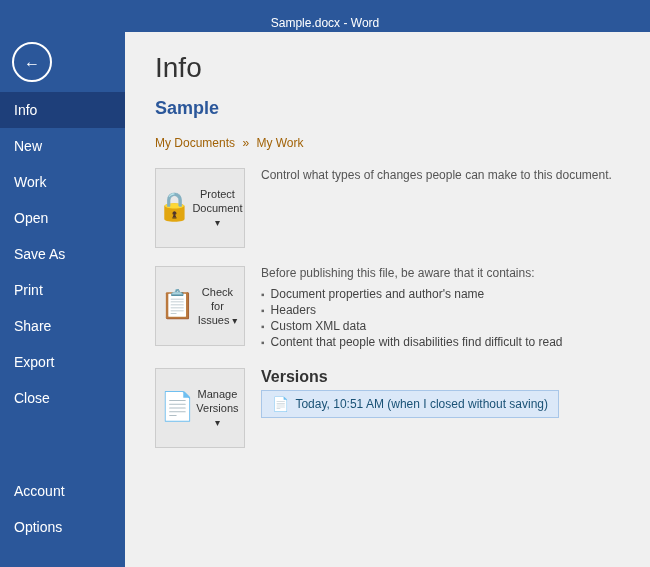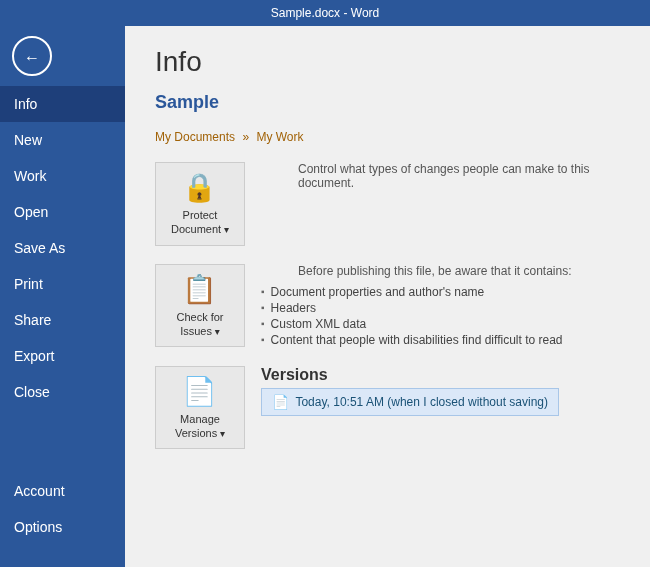--- a/index.html
+++ b/index.html
@@ -3,24 +3,24 @@
   <meta charset="utf-8">
   <style>
     * { box-sizing: border-box; margin: 0; padding: 0; }
     body { font-family: 'Segoe UI', Arial, sans-serif; width: 650px; height: 567px; overflow: hidden; display: flex; flex-direction: column; }
 
     .title-bar {
       background: #2b579a;
       color: white;
       font-size: 12px;
       text-align: center;
-      padding: 7px 0;
+      padding: 16px 0;
       height: 26px;
       display: flex;
-      align-items: center;
+      align-items: flex-start;
       justify-content: center;
     }
 
     .main-layout {
       display: flex;
       flex: 1;
       overflow: hidden;
     }
 
     
@@ -112,21 +112,21 @@
       background: #f0f0f0;
       margin-bottom: 18px;
     }
 
     .card-icon-btn {
       width: 90px;
       min-height: 80px;
       background: #e8e8e8;
       border: 1px solid #ccc;
       display: flex;
-      flex-direction: column;
+      flex-direction: row;
       align-items: center;
       justify-content: center;
       cursor: pointer;
       flex-shrink: 0;
       font-size: 11px;
       color: #333;
       text-align: center;
       padding: 8px 4px;
       margin-right: 16px;
     }
@@ -149,21 +149,20 @@
       font-size: 16px;
       font-weight: 600;
       color: #333;
       margin-bottom: 4px;
     }
 
     .card-desc {
       font-size: 12px;
       color: #555;
       margin-bottom: 6px;
-      margin-left: 37px;
     }
 
     .issues-list {
       list-style: none;
       padding: 0;
     }
 
     .issues-list li {
       font-size: 12px;
       color: #444;

